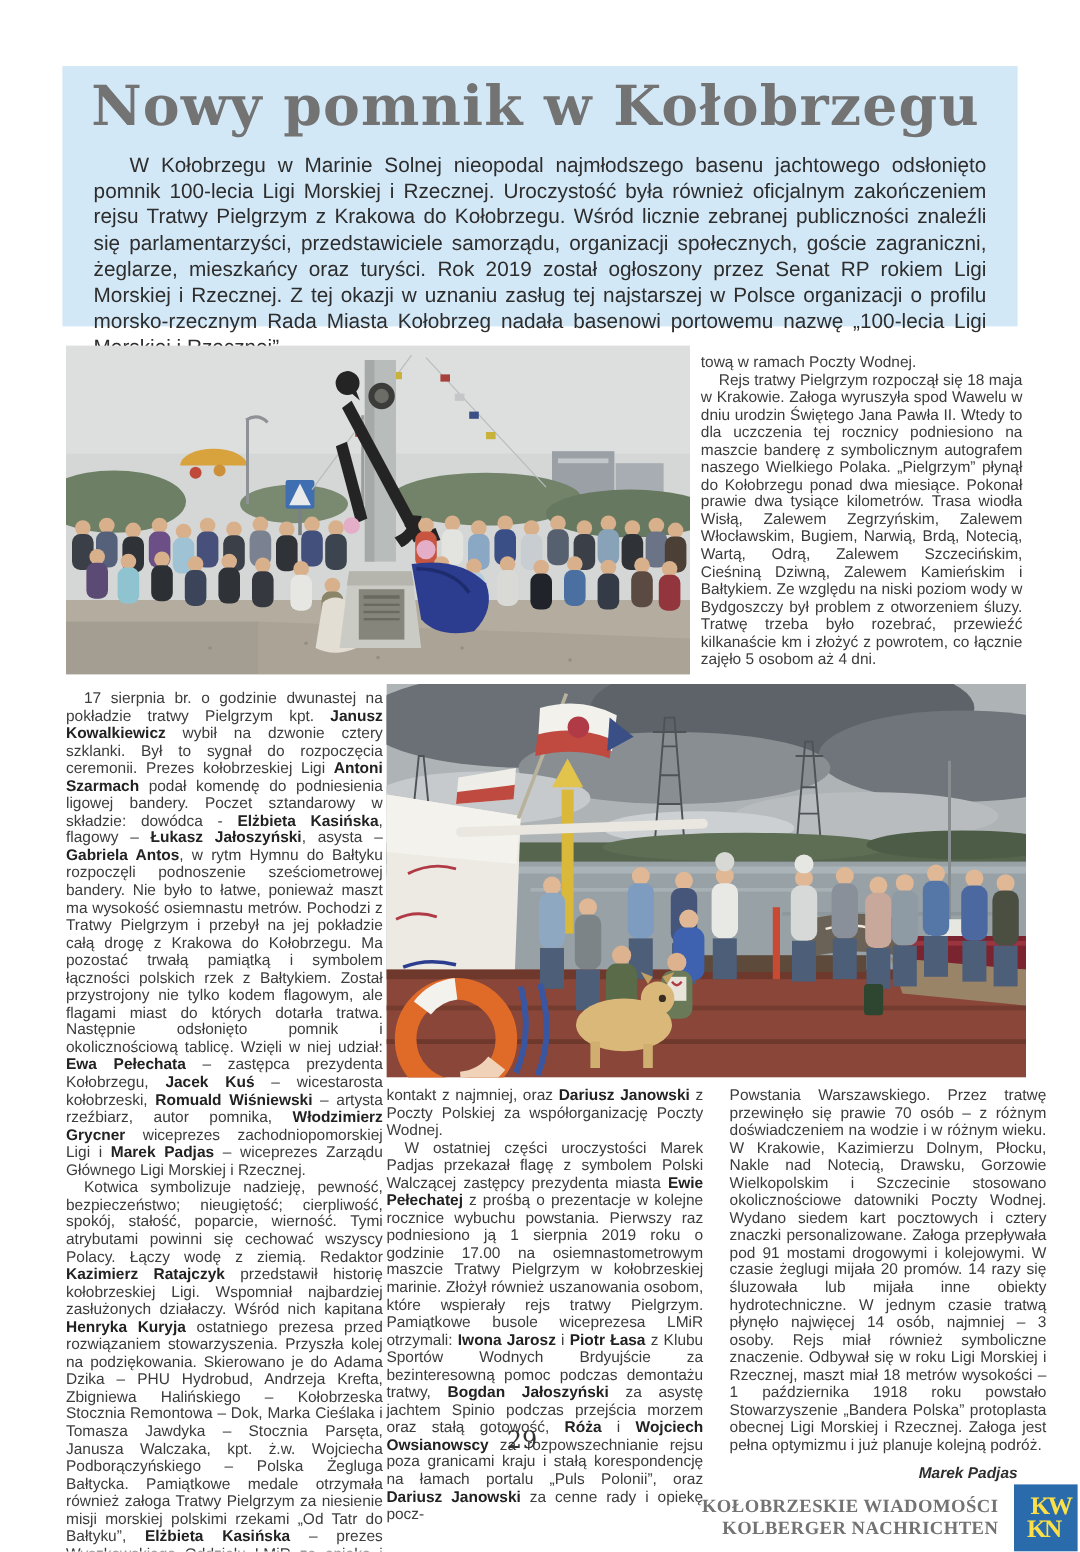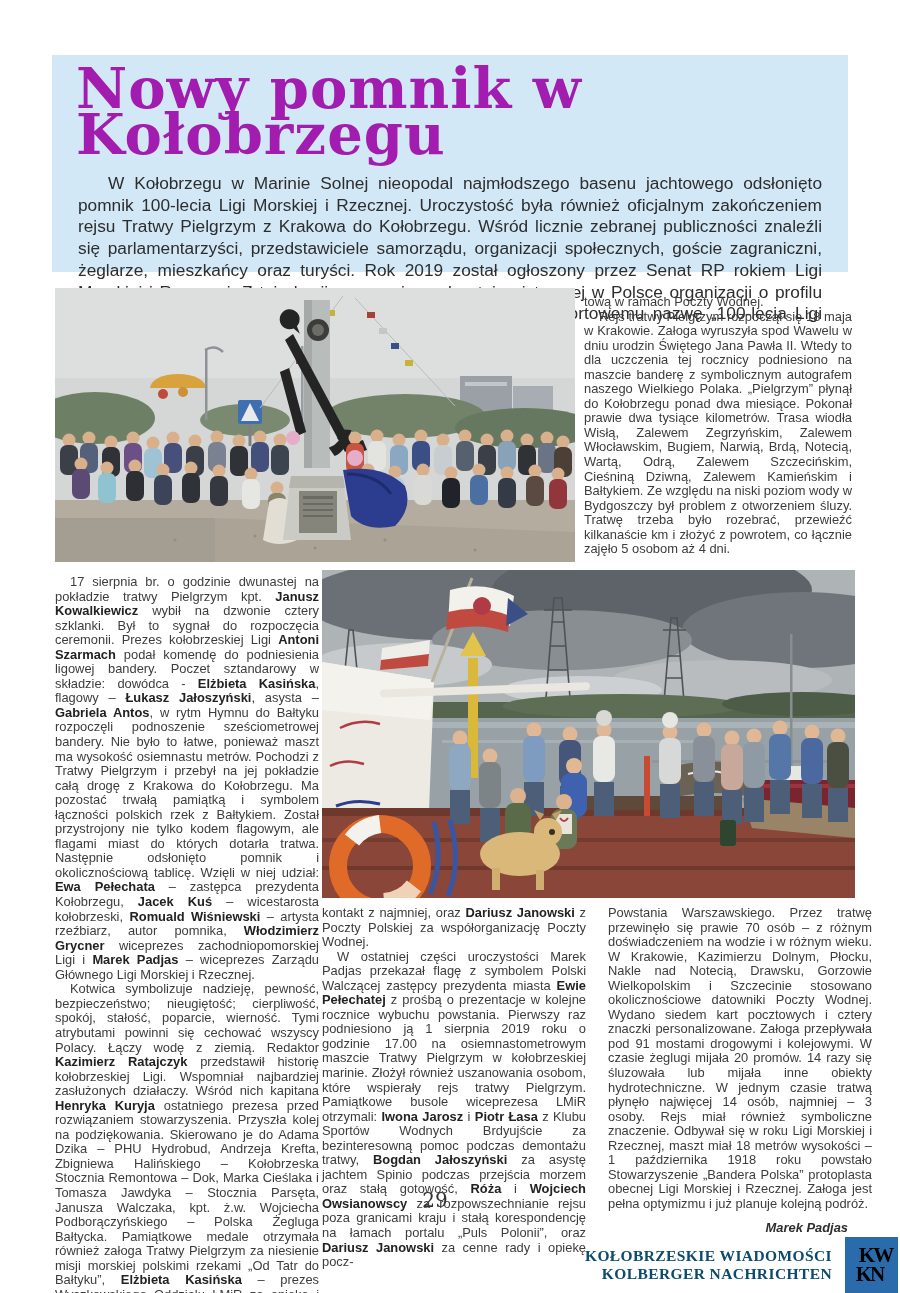--- a/index.html
+++ b/index.html
@@ -3,21 +3,21 @@
 <meta charset="utf-8">
 <style>
   html,body{margin:0;padding:0;}
   body{width:900px;height:1293px;position:relative;background:#ffffff;
        font-family:"Liberation Sans",sans-serif;color:#3a3a3a;overflow:hidden;}
   .abs{position:absolute;}
 
   
   .intro-panel{left:52px;top:55px;width:796px;height:217px;background:#d3e8f7;}
   .masthead{margin:10px 0 6px 24px;font-family:"DejaVu Serif","Liberation Serif",serif;
-            font-weight:600;font-size:56px;line-height:46px;color:#a21caf;letter-spacing:1px;}
+            font-weight:600;font-size:46px;line-height:46px;color:#737373;letter-spacing:1px;}
   .intro-text{margin:16px;padding:0 10px;font-size:17.3px;line-height:21.7px;text-align:justify;
               text-indent:30px;color:#2d2d2d;}
 
   
   .col{font-size:12.9px;line-height:14.55px;text-align:justify;color:#3c3c3c;}
   .col p{margin:0;}
   .col p.ind{text-indent:15px;}
   .col span.b{font-weight:700;color:#222;}
   .col-left{left:55px;top:575px;width:264px;}
   .col-mid{left:322px;top:906px;width:264px;}
@@ -28,23 +28,23 @@
 
   .photo{display:block;}
   .photo1{left:55px;top:288px;}
   .photo2{left:322px;top:570px;}
 
   .page-number{left:400px;top:1188px;width:70px;text-align:center;
                font-family:"DejaVu Serif","Liberation Serif",serif;font-size:20px;color:#333;}
 
   .footer-pub{left:480px;top:1247px;width:352px;text-align:right;
               font-family:"Liberation Serif",serif;font-weight:700;font-size:15.5px;
-              line-height:18px;color:#0c4a6e;letter-spacing:.4px;}
+              line-height:18px;color:#737373;letter-spacing:.4px;}
   .footer-logo{left:845px;top:1237px;width:53px;height:56px;background:#2a6cab;
-               color:#000000;font-family:"Liberation Serif",serif;font-weight:700;
+               color:#fde047;font-family:"Liberation Serif",serif;font-weight:700;
                font-size:21px;line-height:19px;text-align:center;padding-top:9px;
                box-sizing:border-box;}
   .footer-logo .l1{display:block;transform:translateX(4px);letter-spacing:-2px;}
   .footer-logo .l2{display:block;transform:translateX(-2px);letter-spacing:-2px;}
 </style>
 </head>
 <body>
 
 <div class="abs intro-panel">
   <h1 class="masthead">Nowy pomnik w Kołobrzegu</h1>

